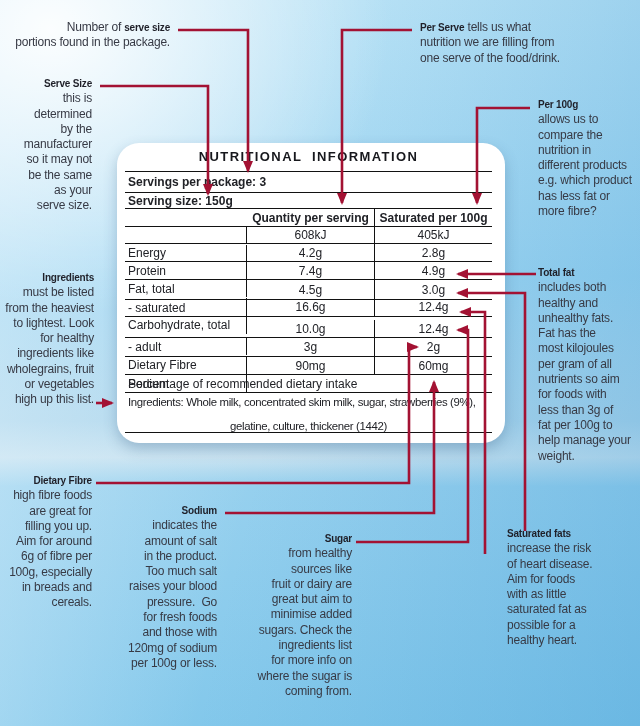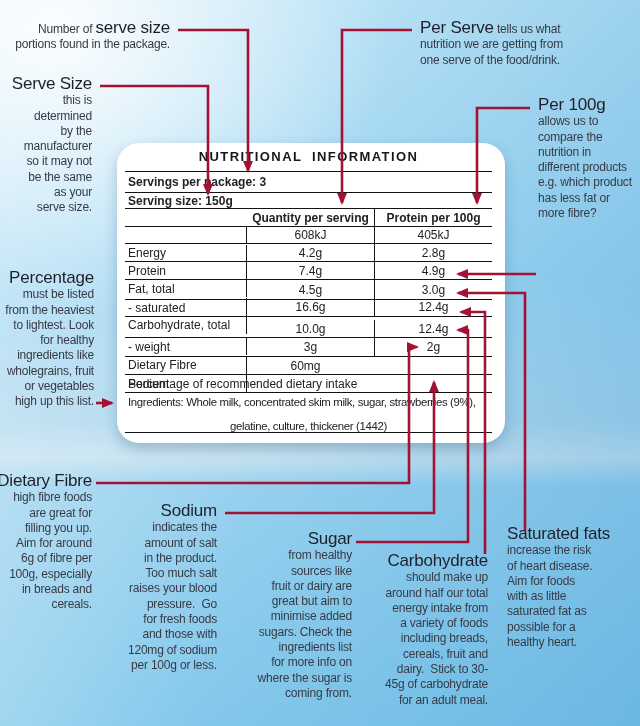--- a/index.html
+++ b/index.html
@@ -10,21 +10,21 @@
     background:
       radial-gradient(120% 90% at 8% 4%, rgba(255,255,255,0.93) 0%, rgba(255,255,255,0) 44%),
       linear-gradient(103deg, rgba(225,243,252,0.60) 0%, rgba(160,215,243,0) 45%, rgba(55,150,210,0.32) 100%),
       linear-gradient(180deg, #b7e1f5 0%, #9ed5f1 38%, #aed6ec 58%, #c8e2f0 63%, #96d0ee 67%, #83c8eb 100%);
   }
   
   .note {
     position:absolute; white-space:pre; font-size:12px; line-height:15.3px;
     letter-spacing:-0.2px; color:var(--text, #373a45);
   }
-  .note .t { font-weight:normal; font-size:17px; color:var(--title, #1f2029); }
+  .note .t { font-weight:bold; font-size:10px; color:var(--title, #1f2029); }
   .r { text-align:right; }
   
   #panel {
     position:absolute; left:117px; top:143px; width:388px; height:300px;
     background:var(--panel,#ffffff); border-radius:22px;
     box-shadow:0 6px 14px rgba(50,90,130,0.30);
   }
   .tbl { position:absolute; left:8px; top:0; width:367px; color:#212227; }
   .trow { position:absolute; left:0; width:367px; display:flex; align-items:center;
           border-bottom:1.5px solid #121212; font-size:12px; }
@@ -60,42 +60,55 @@
 this is
 determined
 by the
 manufacturer
 so it may not
 be the same
 as your
 serve size.</span></div>
 
   <div class="note" style="left:420px; top:20px;"><span class="t">Per Serve</span><span> tells us what
-nutrition we are getting from
+nutrition we are filling from
 one serve of the food/drink.</span></div>
 
   <div class="note" style="left:538px; top:97px;"><span class="t">Per 100g</span><span>
 allows us to
 compare the
 nutrition in
 different products
 e.g. which product
 has less fat or
 more fibre?</span></div>
 
-  <div class="note r" style="right:546px; top:270px;"><span class="t">Percentage</span><span>
+  <div class="note r" style="right:546px; top:270px;"><span class="t">Ingredients</span><span>
 must be listed
 from the heaviest
 to lightest. Look
 for healthy
 ingredients like
 wholegrains, fruit
 or vegetables
 high up this list.</span></div>
 
+  <div class="note" style="left:538px; top:265px;"><span class="t">Total fat</span><span>
+includes both
+healthy and
+unhealthy fats.
+Fat has the
+most kilojoules
+per gram of all
+nutrients so aim
+for foods with
+less than 3g of
+fat per 100g to
+help manage your
+weight.</span></div>
 
   <div class="note r" style="right:548px; top:473px;"><span class="t">Dietary Fibre</span><span>
 high fibre foods
 are great for
 filling you up.
 Aim for around
 6g of fibre per
 100g, especially
 in breads and
 cereals.</span></div>
@@ -117,30 +130,20 @@
 sources like
 fruit or dairy are
 great but aim to
 minimise added
 sugars. Check the
 ingredients list
 for more info on
 where the sugar is
 coming from.</span></div>
 
-  <div class="note r" style="right:152px; top:553px;"><span class="t">Carbohydrate</span><span>
-should make up
-around half our total
-energy intake from
-a variety of foods
-including breads,
-cereals, fruit and
-dairy.  Stick to 30-
-45g of carbohydrate
-for an adult meal.</span></div>
 
   <div class="note" style="left:507px; top:526px;"><span class="t">Saturated fats</span><span>
 increase the risk
 of heart disease.
 Aim for foods
 with as little
 saturated fat as
 possible for a
 healthy heart.</span></div>
 
@@ -150,21 +153,21 @@
       <div class="trow b full" style="top:28px; height:22px; border-top:1.5px solid #121212;">
           <span>Servings per package: 3</span>
         </div>
       <div class="trow b full" style="top:50px; height:16px;align-items:center;">
           <span>Serving size: 150g</span>
         </div>
 
       <div class="trow b colsep" style="top:66px; height:18px;">
         <span class="c0"></span>
         <span class="c1">Quantity per serving</span>
-        <span class="c2">Protein per 100g</span>
+        <span class="c2">Saturated per 100g</span>
       </div>
 
       <div class="trow colsep" style="top:84px; height:17px;">
         <span class="c0">Energy</span>
         <span class="c1">608kJ</span>
         <span class="c2">405kJ</span>
       </div>
       <div class="trow colsep" style="top:101px; height:18px;">
         <span class="c0">Protein</span>
         <span class="c1">4.2g</span>
@@ -179,31 +182,32 @@
         <span class="c0">- saturated</span>
         <span class="c1">4.5g</span>
         <span class="c2">3.0g</span>
       </div>
       <div class="trow colsep" style="top:154px; height:20px;">
         <span class="c0">Carbohydrate, total</span>
         <span class="c1">16.6g</span>
         <span class="c2">12.4g</span>
       </div>
       <div class="trow colsep" style="top:177px; height:18px;">
-        <span class="c0">- weight</span>
+        <span class="c0">- adult</span>
         <span class="c1">10.0g</span>
         <span class="c2">12.4g</span>
       </div>
       <div class="trow colsep" style="top:195px; height:19px;">
         <span class="c0">Dietary Fibre</span>
         <span class="c1">3g</span>
         <span class="c2">2g</span>
       </div>
       <div class="trow colsep" style="top:214px; height:18px;">
         <span class="c0">Sodium</span>
+        <span class="c1">90mg</span>
         <span class="c2">60mg</span>
       </div>
 
       <div class="trow full" style="top:232px; height:18px;">
           <span>Percentage of recommended dietary intake</span>
         </div>
 
       <div class="ing">
         <div class="l1">Ingredients: Whole milk, concentrated skim milk, sugar, strawberries (9%),</div>
         <div class="l2">gelatine, culture, thickener (1442)</div>

